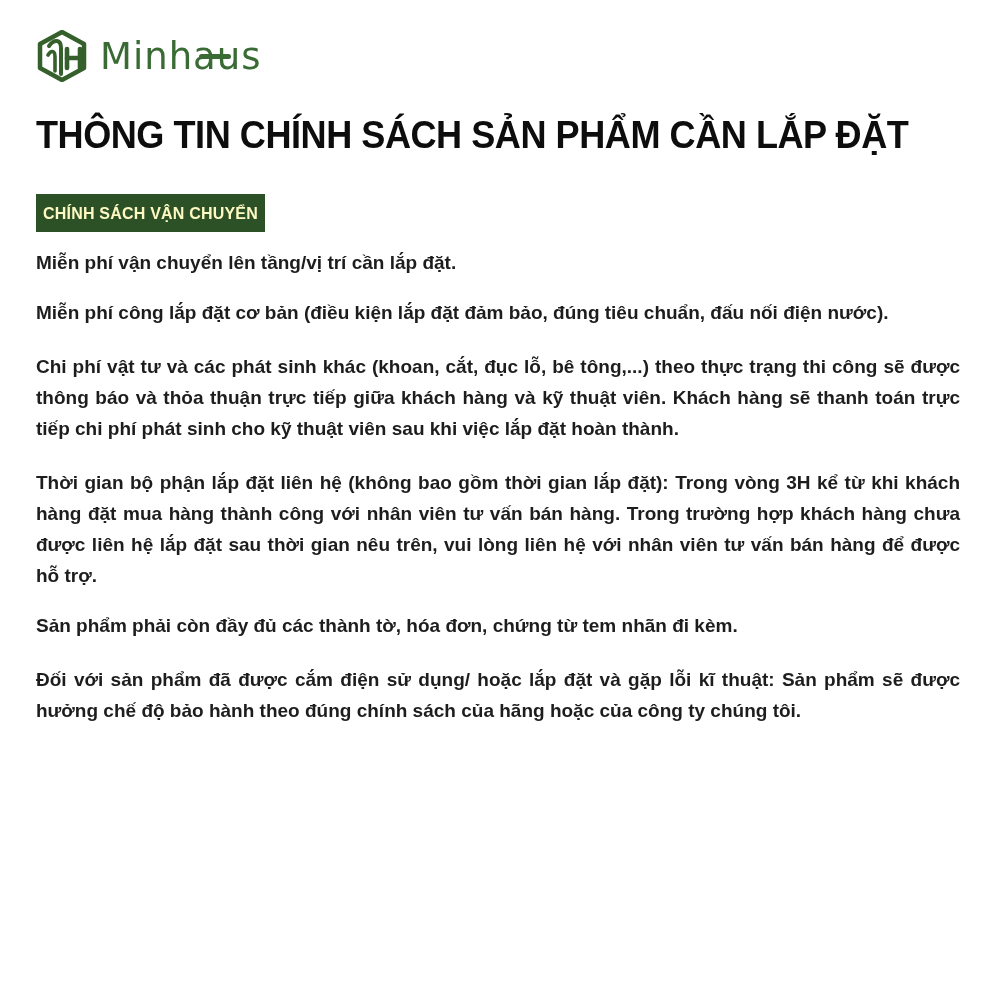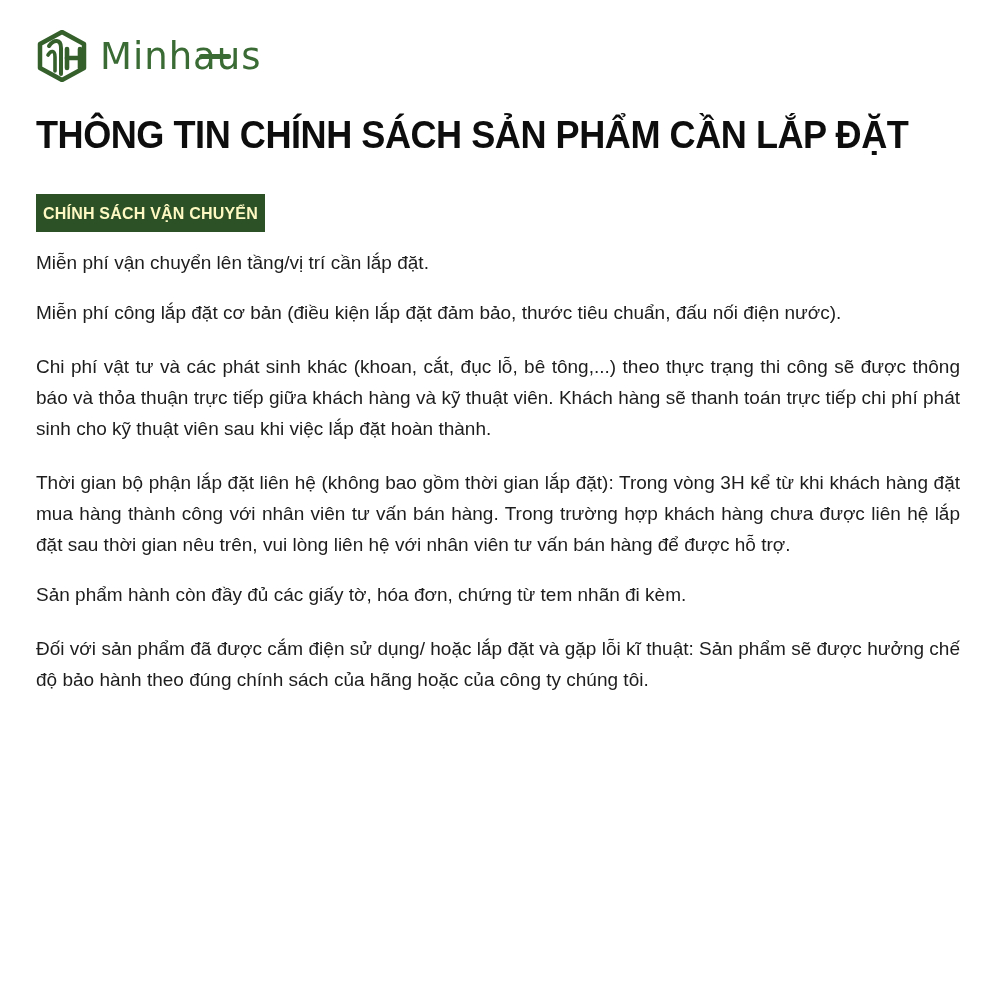--- a/index.html
+++ b/index.html
@@ -33,21 +33,21 @@
 
   
   .badge {
     display: block; width: 229px; height: 38px; line-height: 39px;
     background: #2d5126; color: #fef9c3; text-align: center;
     font-size: 16px; font-weight: 700; letter-spacing: 0.2px;
     margin: 0 0 15px 0;
   }
   .policy-section { margin-bottom: 0; }
   .policy-section p {
-    font-size: 19px; font-weight: 400; line-height: 31px;
+    font-size: 19px; font-weight: 700; line-height: 31px;
     text-align: justify; color: #1d1d1d;
     margin: 0 0 23px 0;
   }
   .policy-section { padding-bottom: 0; }
   .policy-section + .policy-section { margin-top: -4px; }
 </style>
 </head>
 <body>
 
 <div class="page">
@@ -74,27 +74,27 @@
   <div id="sections">
   <section class="policy-section">
     <div class="badge">CHÍNH SÁCH VẬN CHUYỂN</div>
     <div class="paras">
           <p>Miễn phí vận chuyển lên tầng/vị trí cần lắp đặt.</p>
         </div>
   </section>
 
   <section class="policy-section">
     <div class="paras">
-          <p>Miễn phí công lắp đặt cơ bản (điều kiện lắp đặt đảm bảo, thước tiêu chuẩn, đấu nối điện nước).</p>
+          <p>Miễn phí công lắp đặt cơ bản (điều kiện lắp đặt đảm bảo, đúng tiêu chuẩn, đấu nối điện nước).</p>
           <p>Chi phí vật tư và các phát sinh khác (khoan, cắt, đục lỗ, bê tông,...) theo thực trạng thi công sẽ được thông báo và thỏa thuận trực tiếp giữa khách hàng và kỹ thuật viên. Khách hàng sẽ thanh toán trực tiếp chi phí phát sinh cho kỹ thuật viên sau khi việc lắp đặt hoàn thành.</p>
           <p>Thời gian bộ phận lắp đặt liên hệ (không bao gồm thời gian lắp đặt): Trong vòng 3H kể từ khi khách hàng đặt mua hàng thành công với nhân viên tư vấn bán hàng. Trong trường hợp khách hàng chưa được liên hệ lắp đặt sau thời gian nêu trên, vui lòng liên hệ với nhân viên tư vấn bán hàng để được hỗ trợ.</p>
         </div>
   </section>
 
   <section class="policy-section">
     <div class="paras">
-          <p>Sản phẩm hành còn đầy đủ các giấy tờ, hóa đơn, chứng từ tem nhãn đi kèm.</p>
+          <p>Sản phẩm phải còn đầy đủ các thành tờ, hóa đơn, chứng từ tem nhãn đi kèm.</p>
           <p>Đối với sản phẩm đã được cắm điện sử dụng/ hoặc lắp đặt và gặp lỗi kĩ thuật: Sản phẩm sẽ được hưởng chế độ bảo hành theo đúng chính sách của hãng hoặc của công ty chúng tôi.</p>
         </div>
   </section>
 </div>
 
 </div>
 
 </body></html>

